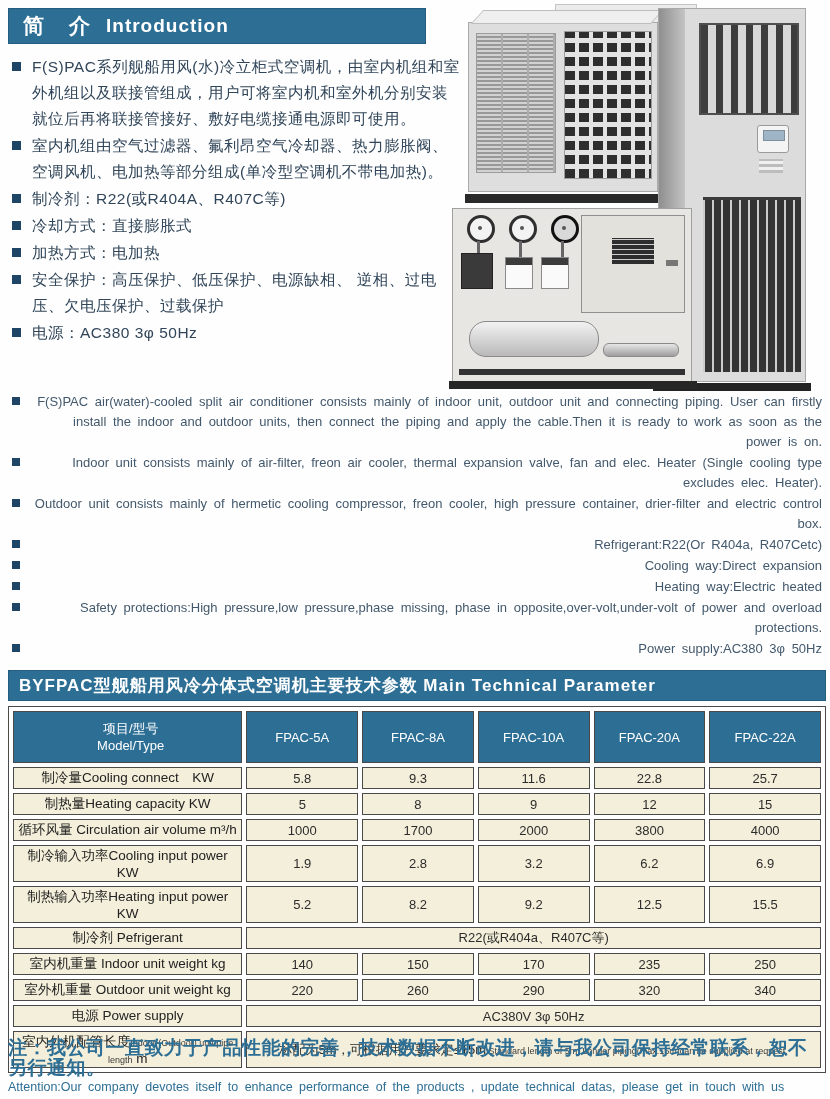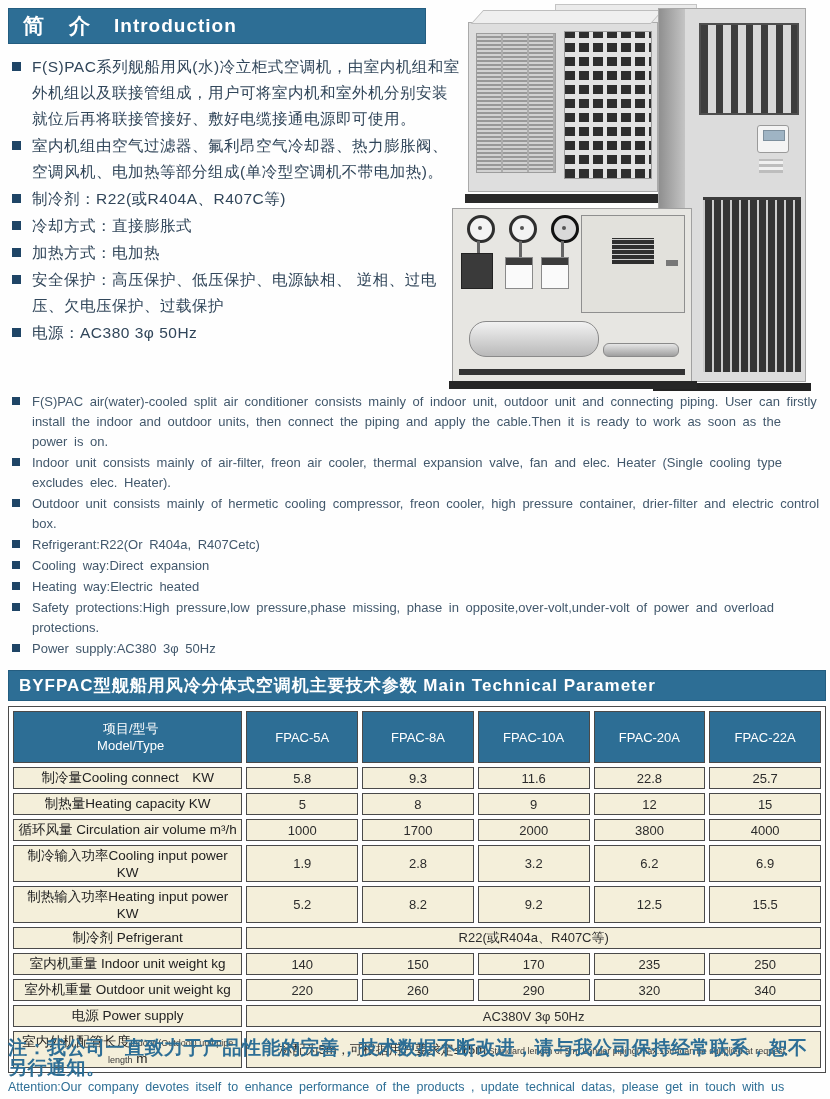--- a/index.html
+++ b/index.html
@@ -2,31 +2,31 @@
 <html><head>
 <meta charset="utf-8">
 <style>
   html,body{margin:0;padding:0;background:#ffffff;}
   .page{position:relative;width:830px;height:1099px;background:#fefefe;overflow:hidden;
         font-family:"Liberation Sans","DejaVu Sans",sans-serif;}
 
   
   .bar{position:absolute;background:#2d6e95;color:#ffffff;border:1px solid #245d80;
        display:flex;align-items:center;box-sizing:border-box;}
-  .bar1{left:8px;top:8px;width:418px;height:36px;padding-left:14px;gap:8px;}
+  .bar1{left:8px;top:8px;width:418px;height:36px;padding-left:14px;}
   .bar1 .zh{font-size:21px;font-weight:bold;letter-spacing:2px;}
   .bar1 .en{font-size:19px;font-weight:bold;margin-left:14px;letter-spacing:1px;}
   .bar2{left:8px;top:670px;width:818px;height:31px;padding-left:10px;}
   .bar2 .t{font-size:17px;font-weight:bold;letter-spacing:1px;white-space:nowrap;}
 
   
   .zh-list{position:absolute;left:10px;top:54px;width:450px;color:#31465a;}
   .zh-item{position:relative;padding-left:22px;font-size:15.5px;line-height:26px;
            letter-spacing:0.5px;margin-bottom:1px;}
-  .en-list{position:absolute;left:10px;top:392px;width:812px;color:#42586c;}
+  .en-list{position:absolute;left:10px;top:392px;width:812px;color:#42586c;text-align:right;}
   .en-item{position:relative;padding-left:22px;font-size:13px;line-height:20px;
            word-spacing:3px;margin-bottom:1px;}
   .sq{position:absolute;left:2px;top:8px;width:9px;height:9px;background:#1f4566;}
   .en-item .sq{top:5px;width:8px;height:8px;}
 
   
   .tech-table{position:absolute;left:8px;top:706px;width:818px;border-collapse:separate;
               border-spacing:4px;background:#ffffff;border:1px solid #4a4a4a;}
   .tech-table td,.tech-table th{border:1px solid #4a4a4a;box-sizing:border-box;
               text-align:center;vertical-align:middle;}

